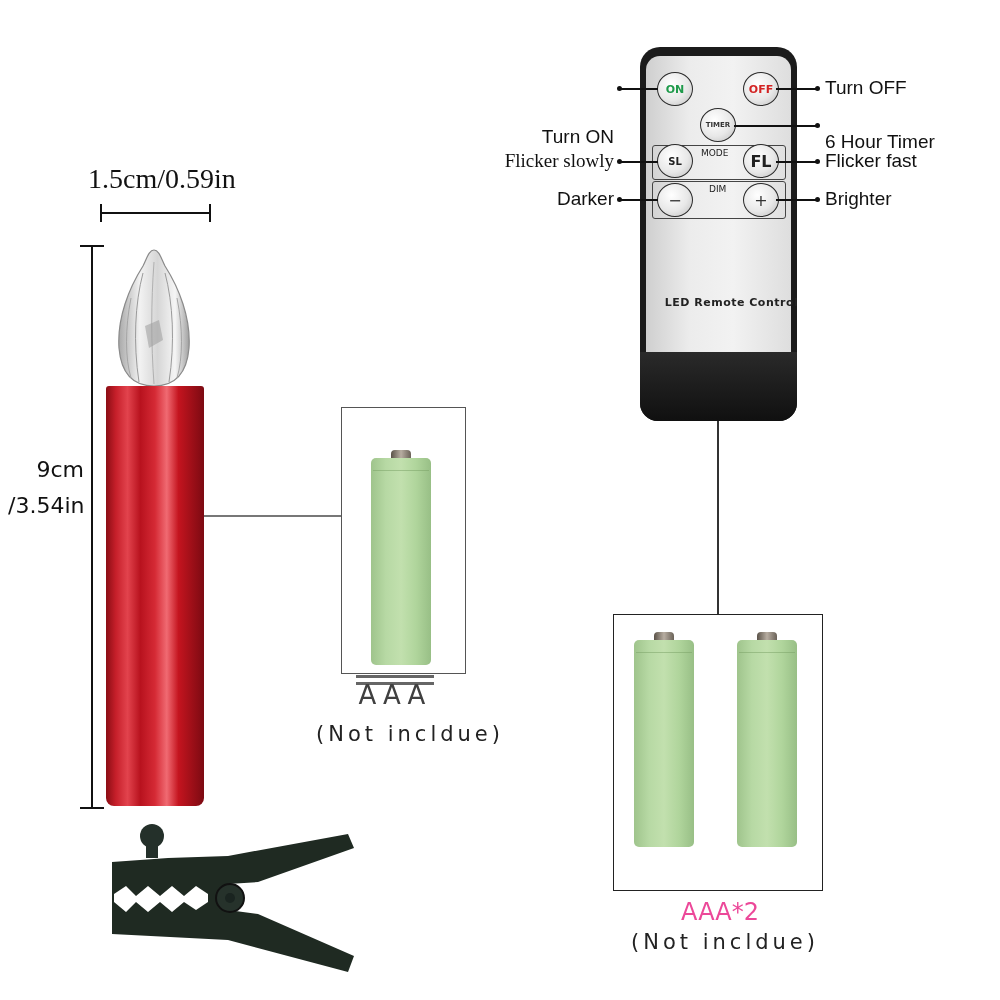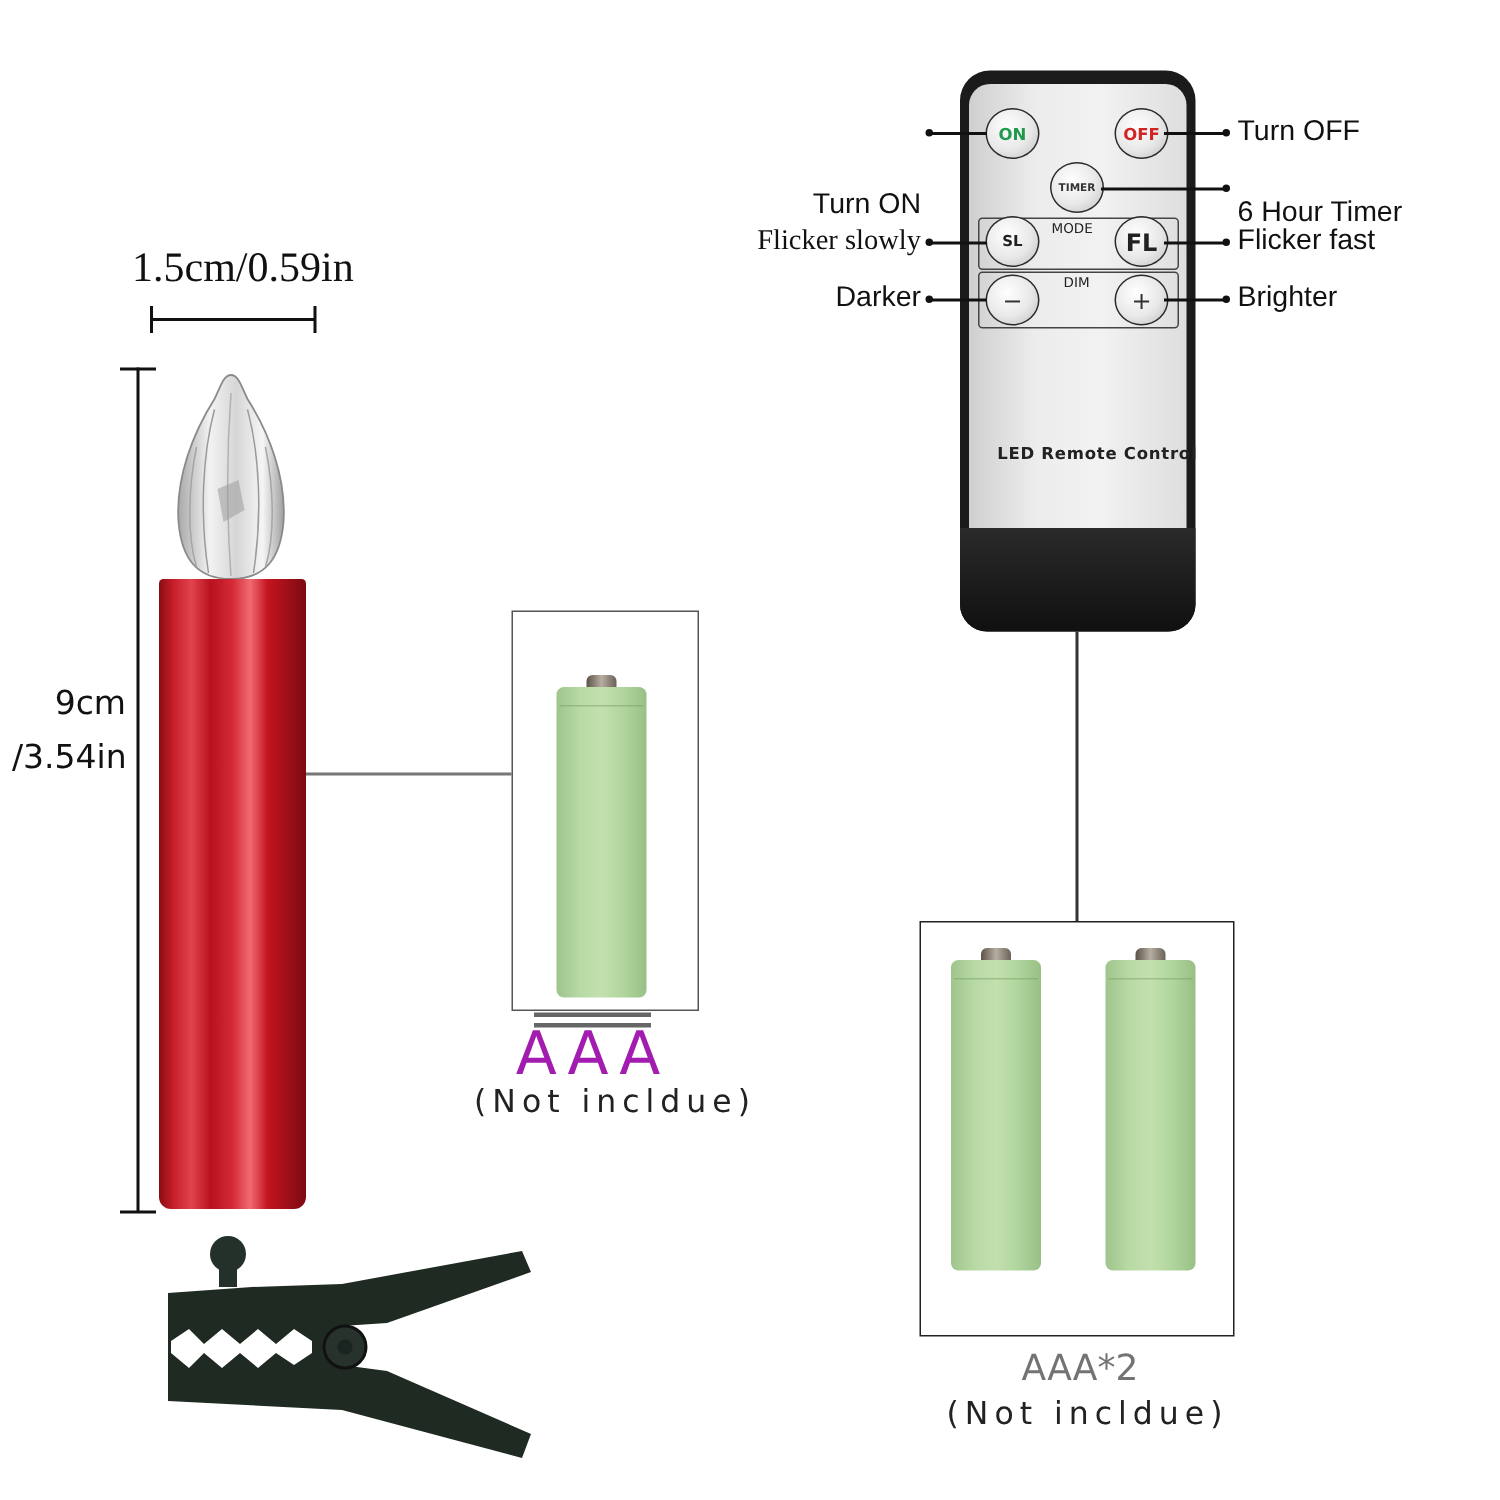--- a/index.html
+++ b/index.html
@@ -22,25 +22,25 @@
 
   
   .clip { left: 108px; top: 822px; width: 250px; height: 155px; }
 
   
   .line { background: #777; }
 
   
   .bat-box-single { left: 341px; top: 407px; width: 123px; height: 265px; border: 1.5px solid #555; }
   .bat-underline { left: 356px; height: 3px; width: 78px; background: #666; }
-  .bat-label-aaa { left: 340px; top: 680px; width: 110px; text-align: center; font-size: 40px; letter-spacing: 6px; font-family: "DejaVu Sans", sans-serif; color: #a21caf; }
+  .bat-label-aaa { left: 340px; top: 680px; width: 110px; text-align: center; font-size: 26px; letter-spacing: 6px; font-family: "DejaVu Sans", sans-serif; color: #404040; }
   .bat-label-not1 { left: 300px; top: 722px; width: 220px; text-align: center; font-size: 21px; letter-spacing: 4px; font-family: "DejaVu Sans", sans-serif; color: #222; }
 
   .bat-box-double { left: 613px; top: 614px; width: 208px; height: 275px; border: 1.5px solid #222; }
-  .bat-label-aaa2 { left: 640px; top: 898px; width: 160px; text-align: center; font-size: 24px; font-family: "DejaVu Sans", sans-serif; color: #737373; }
+  .bat-label-aaa2 { left: 640px; top: 898px; width: 160px; text-align: center; font-size: 24px; font-family: "DejaVu Sans", sans-serif; color: #ec4899; }
   .bat-label-not2 { left: 610px; top: 930px; width: 230px; text-align: center; font-size: 21px; letter-spacing: 4px; font-family: "DejaVu Sans", sans-serif; color: #222; }
 
   .battery { position: absolute; width: 60px; height: 215px; }
   .battery .cap { position: absolute; left: 20px; top: 0; width: 20px; height: 10px; border-radius: 4px 4px 0 0;
     background: linear-gradient(90deg, #5a5248, #b7ada1, #6a6258); }
   .battery .cell { position: absolute; left: 0; top: 8px; width: 60px; height: 207px; border-radius: 5px;
     background: linear-gradient(90deg, #9fc48c 0%, #b7d9a4 25%, #c2e0ae 50%, #b0d59c 75%, #98bf86 100%); }
   .battery .ring { position: absolute; left: 2px; top: 20px; width: 56px; height: 1px; background: rgba(120,160,100,0.5); }
 
   

